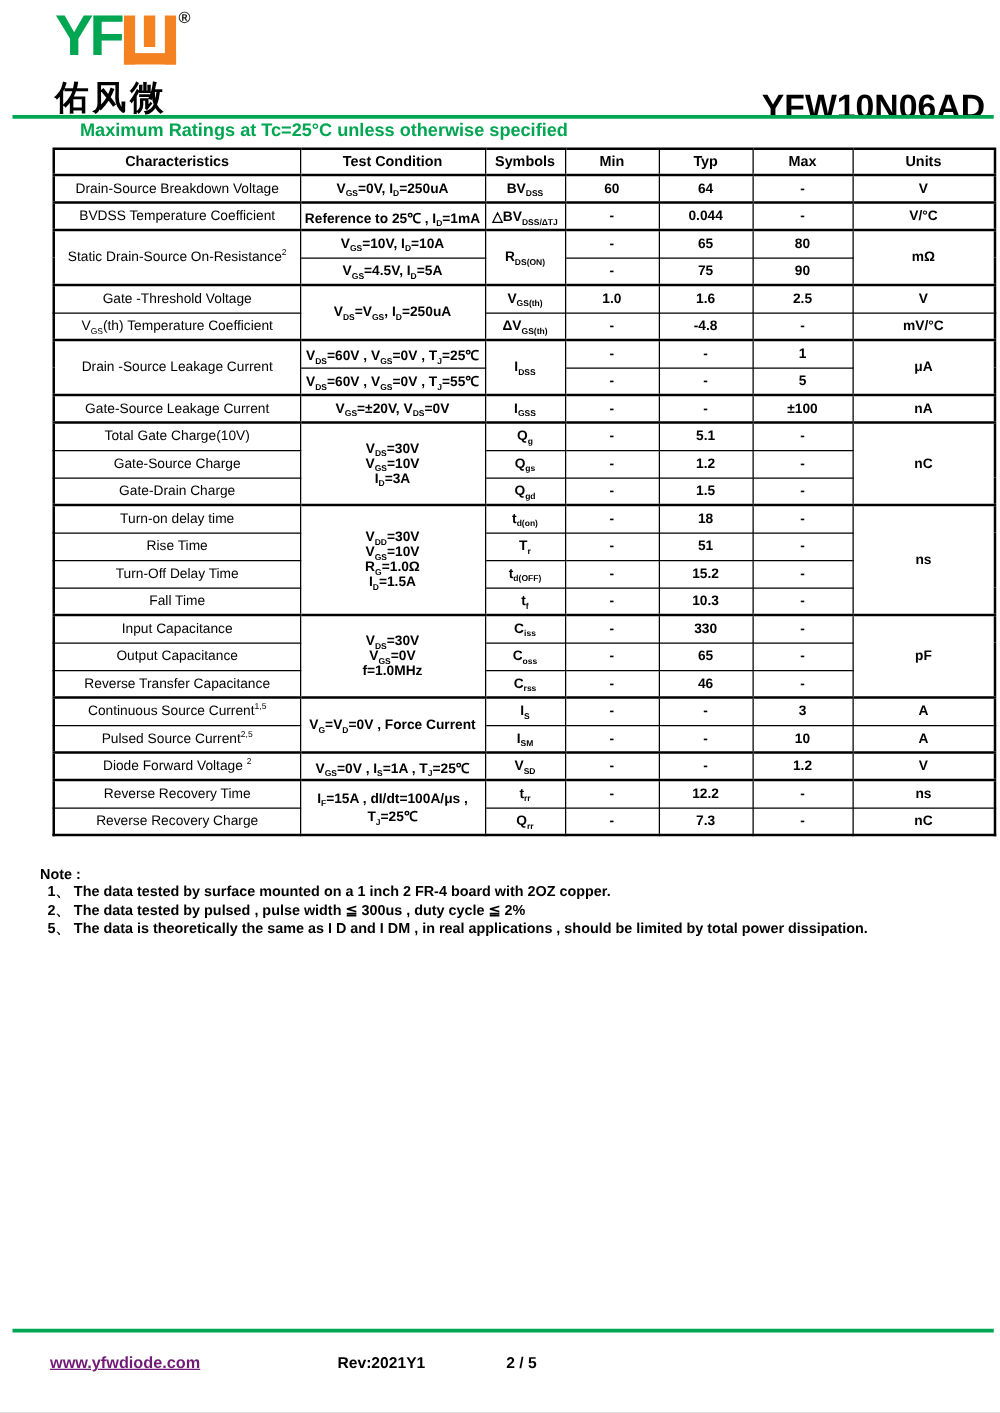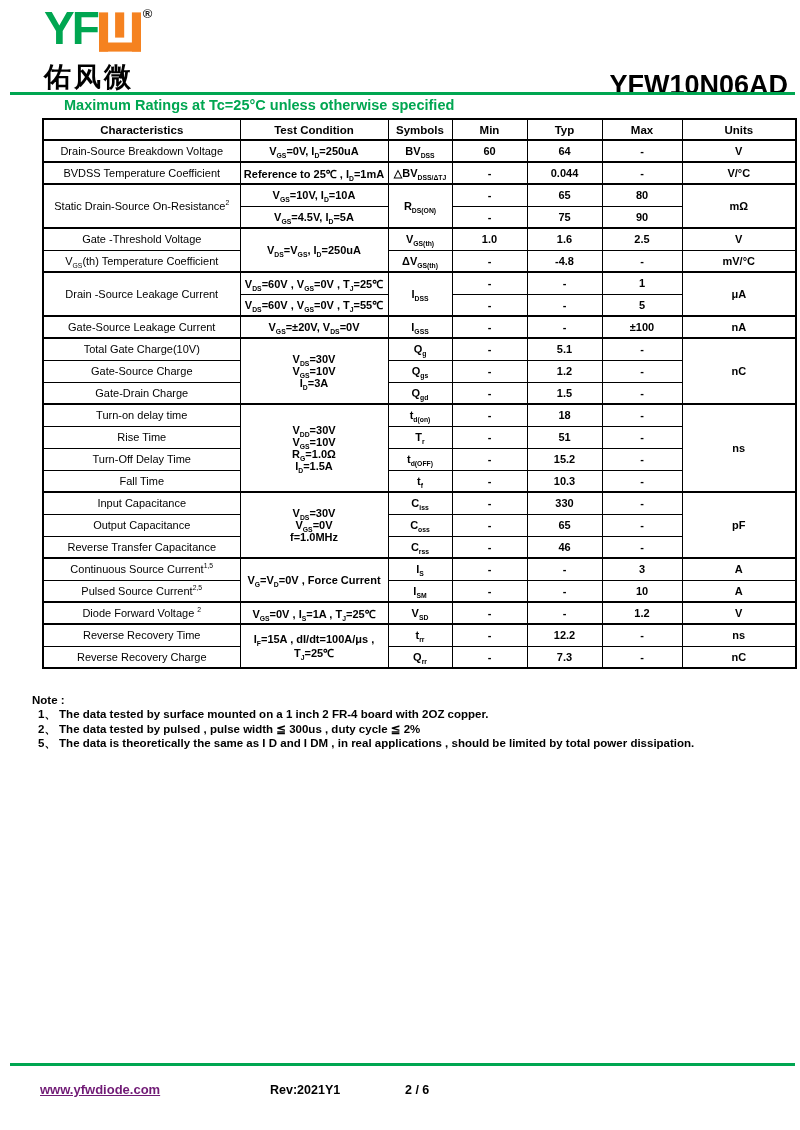--- a/index.html
+++ b/index.html
@@ -292,15 +292,15 @@
   <div class="notes">
     <div class="note-title">Note :</div>
     <div class="note-item">1、 The data tested by surface mounted on a 1 inch 2 FR-4 board with 2OZ copper.</div>
     <div class="note-item">2、 The data tested by pulsed , pulse width ≦ 300us , duty cycle ≦ 2%</div>
     <div class="note-item">5、 The data is theoretically the same as I D and I DM , in real applications , should be limited by total power dissipation.</div>
   </div>
 
   <div class="rule rule-bottom"></div>
   <a class="footer-link" href="#">www.yfwdiode.com</a>
   <div class="footer-rev">Rev:2021Y1</div>
-  <div class="footer-page">2 / 6</div>
+  <div class="footer-page">2 / 5</div>
 
 </div>
 
 </body></html>

